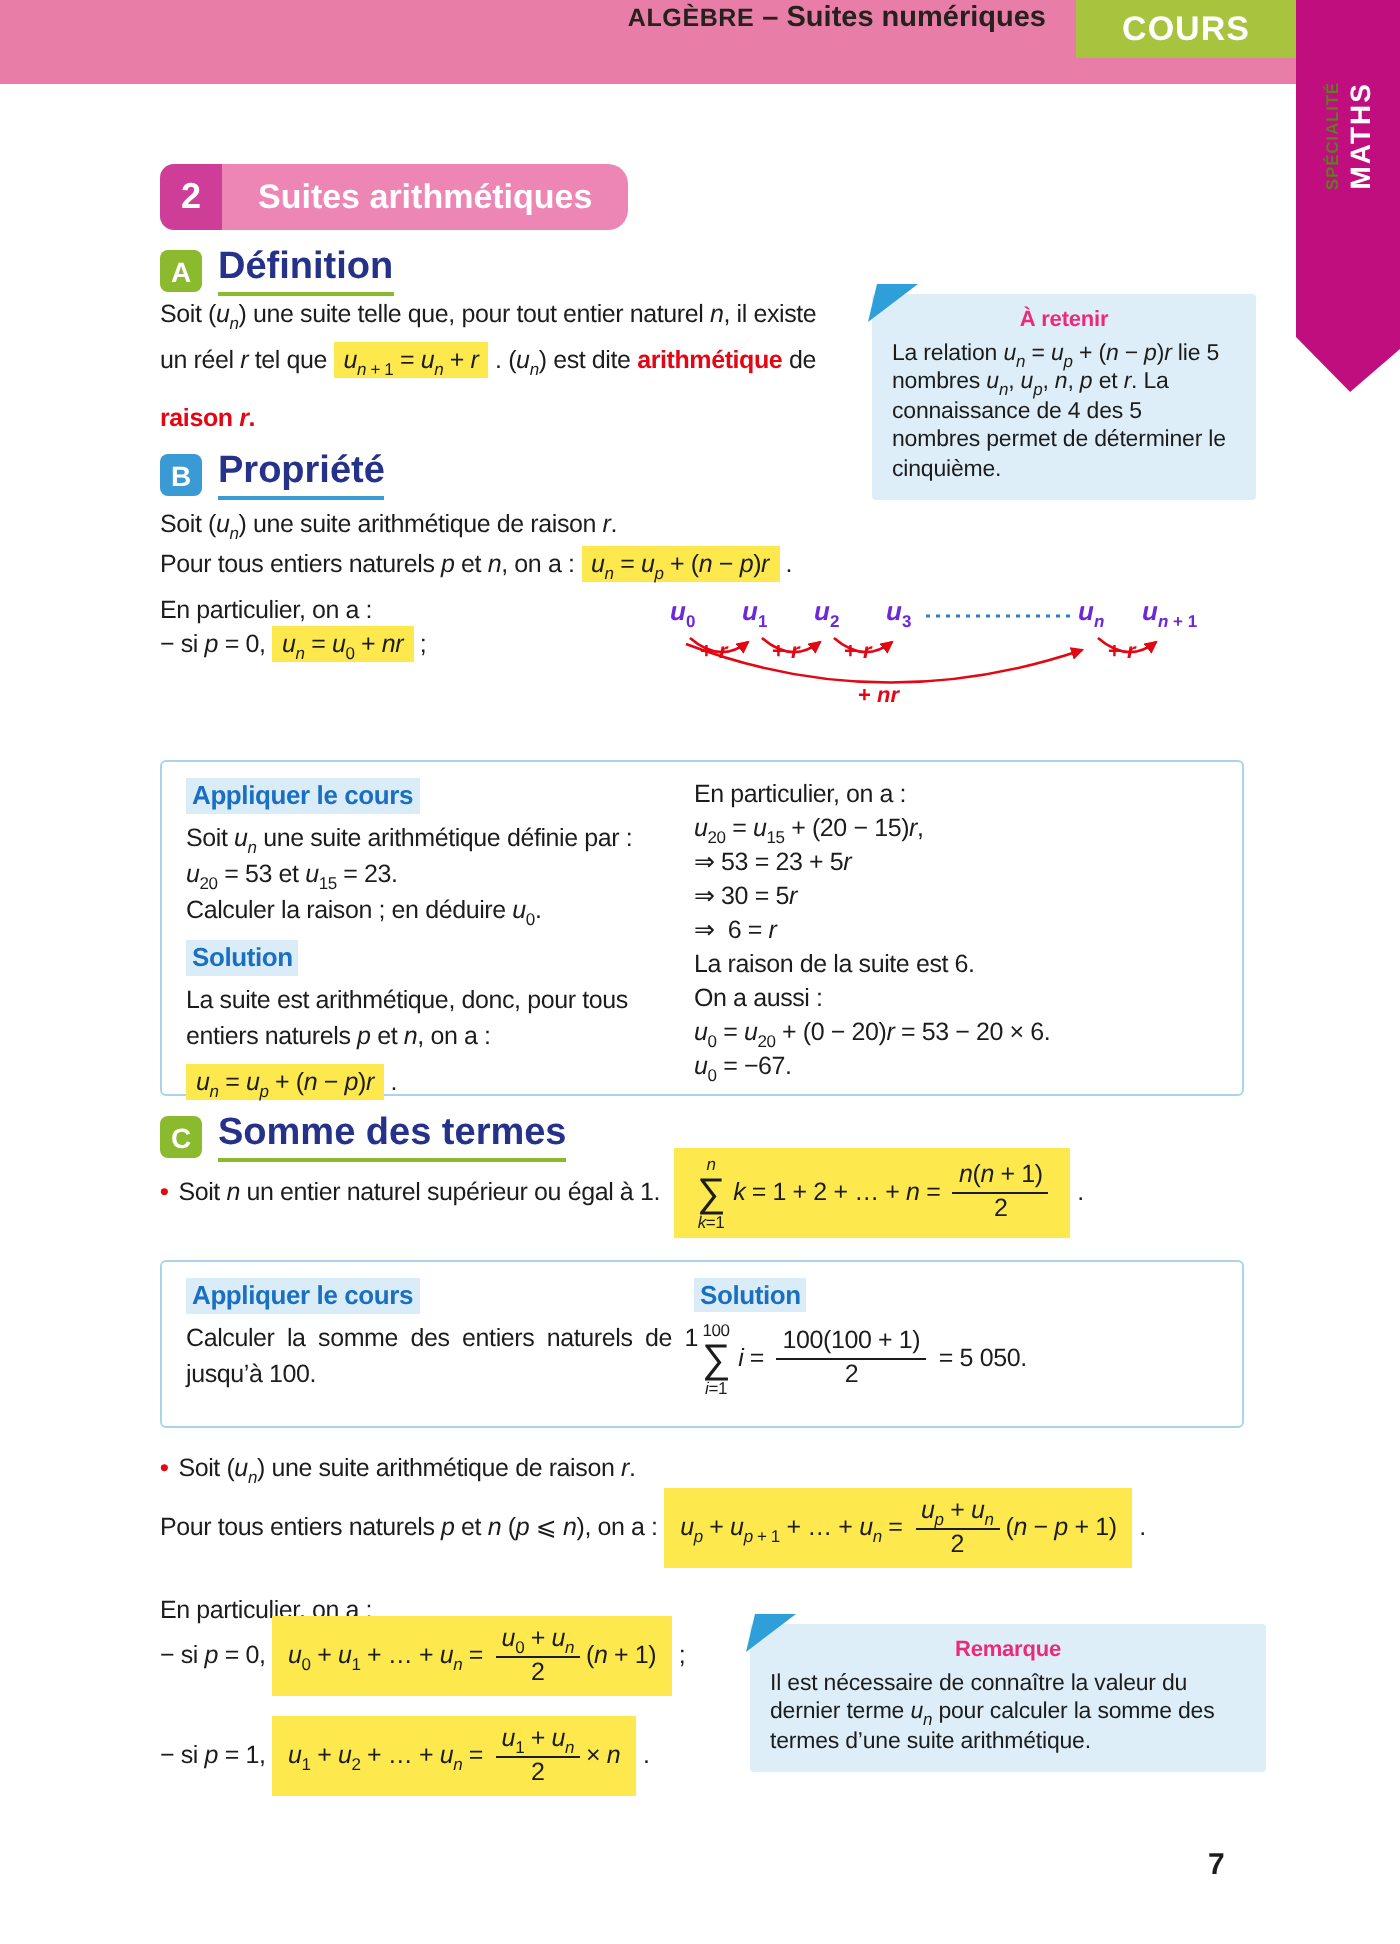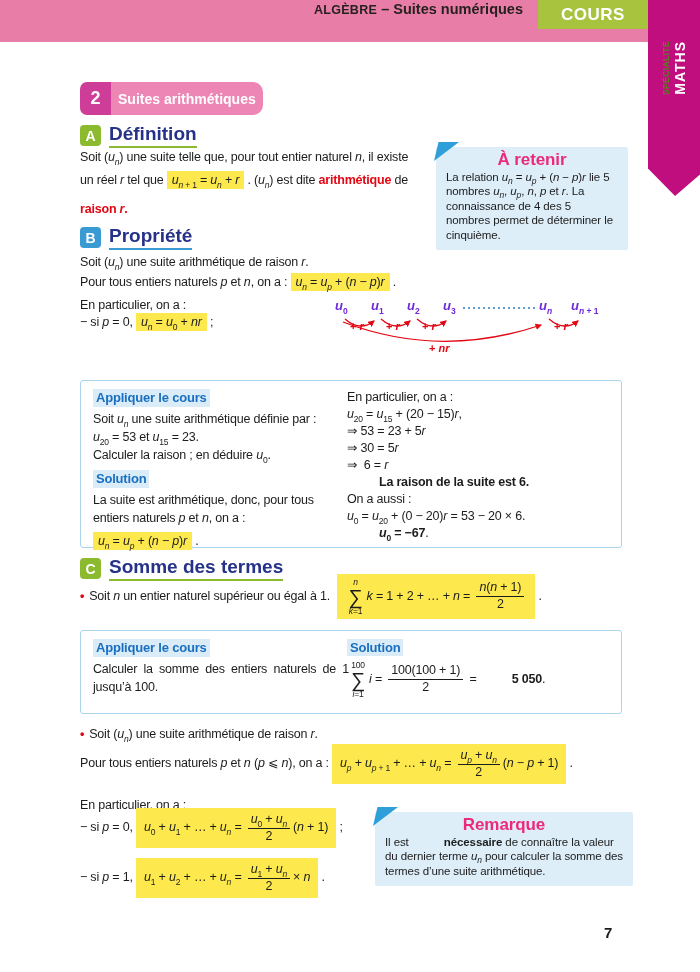--- a/index.html
+++ b/index.html
@@ -22,55 +22,55 @@
           display:flex;justify-content:center;align-items:center;gap:1px;}
   .vert{writing-mode:vertical-rl;transform:rotate(180deg);}
   .spec{font-size:8.5px;font-weight:bold;color:#5e7c22;letter-spacing:.4px;}
   .maths{font-size:14px;font-weight:bold;color:#fff;letter-spacing:1px;}
 
   
   .sec-header{position:absolute;left:80px;top:82px;display:flex;height:33px;}
   .sec-num{width:31px;background:#ce3e99;border-radius:7px 0 0 7px;color:#fff;font-weight:bold;
            font-size:18px;display:flex;align-items:center;justify-content:center;}
   .sec-title{background:#ee86b5;border-radius:0 10px 10px 0;color:#fff;font-weight:bold;
-             font-size:14px;display:flex;align-items:center;padding:0 7px;}
+             font-size:17px;display:flex;align-items:center;padding:0 18px;}
 
   
   .head{position:absolute;left:80px;display:flex;align-items:center;gap:8px;}
   .letter{width:21px;height:21px;border-radius:4px;color:#fff;font-weight:bold;font-size:14px;
           display:flex;align-items:center;justify-content:center;flex:0 0 auto;}
   .lg{background:#8cba2f;} .lb{background:#3a9ad4;}
   .htitle{font-size:19px;font-weight:bold;color:#263289;padding-bottom:1px;border-bottom:2.5px solid;}
   .ug{border-color:#8cba2f;} .ub{border-color:#3a9ad4;}
 
   
   .txt{position:absolute;left:80px;font-size:12.5px;letter-spacing:-0.2px;line-height:20px;white-space:nowrap;}
   .wrap{white-space:normal;}
   sub{font-size:8.5px;line-height:0;}
-  .b{font-weight:bold;margin-left:32px;}
+  .b{font-weight:normal;}
   .red{color:#e30613;font-weight:bold;}
   .hl{background:#fde94d;padding:2px 5px;}
   .hlblock{background:#fde94d;padding:4px 8px;display:inline-block;vertical-align:middle;
            font-size:12.5px;line-height:1.2;}
   .frac{display:inline-flex;flex-direction:column;align-items:center;vertical-align:middle;
         margin:0 3px;line-height:1.25;}
   .fnum{border-bottom:1.3px solid #1c1c1c;padding:0 3px;}
   .fden{padding:0 3px;}
   .sum{display:inline-flex;flex-direction:column;align-items:center;vertical-align:middle;
        line-height:1;margin:0 4px;}
   .stop,.sbot{font-size:8.5px;}
   .ssym{font-size:20px;}
   .reddot{color:#e30613;font-weight:bold;margin-right:5px;}
 
   
   .infobox{position:absolute;background:#ddeef9;padding:6px 10px 8px;font-size:11.5px;
            letter-spacing:-0.1px;line-height:14.5px;border-radius:2px;}
   .itri{position:absolute;left:-2px;top:-5px;width:25px;height:19px;background:#2e9fd9;
         clip-path:polygon(0 100%,100% 0,18% 0);}
-  .ititle{text-align:center;color:#ec2a7c;font-weight:bold;font-size:17px;margin-bottom:2px;}
+  .ititle{text-align:center;color:#ec2a7c;font-weight:bold;font-size:11px;margin-bottom:2px;}
 
   
   .abox{position:absolute;left:80px;width:540px;background:#fff;border:1.5px solid #abd4ec;border-radius:3px;}
   .alabel{display:inline-block;background:#d9ecf8;color:#1a6fc0;font-weight:bold;font-size:13px;
           padding:0 3px;margin-bottom:3px;}
   .bcol-l{position:absolute;left:12px;top:8px;width:256px;font-size:12.5px;letter-spacing:-0.2px;line-height:18px;}
   .bcol-r{position:absolute;left:266px;top:8px;width:262px;font-size:12.5px;letter-spacing:-0.2px;line-height:17px;}
   .just{text-align:justify;}
 
   

